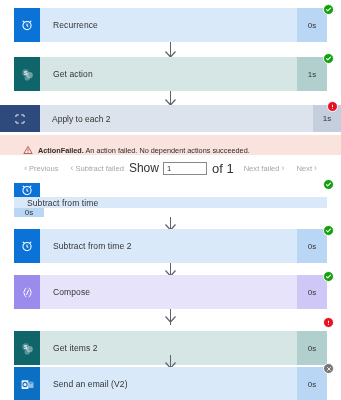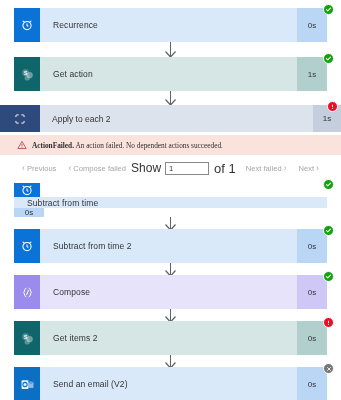--- a/index.html
+++ b/index.html
@@ -155,24 +155,23 @@
   }
 
   
   .error-banner {
     position: absolute;
     left: 0;
     width: 341px;
     height: 20px;
     background: #fbe3dd;
     display: flex;
-    align-items: center;
-    box-sizing: border-box;
-    padding-left: 16px;
-    font-family: Liberation Serif, serif;
+    align-items: flex-end;
+    box-sizing: border-box;
+    padding-left: 22px;
   }
   .error-icon {
     width: 11px;
     min-width: 11px;
     display: flex;
     align-items: center;
     justify-content: center;
     margin-right: 5px;
   }
   .error-text {
@@ -318,21 +317,21 @@
     </div>
   </div>
 
   <div class="pager" style="top:155px;">
     <div class="pager-item">
       <span class="chev">‹</span>
       <span>Previous</span>
     </div>
     <div class="pager-item">
       <span class="chev">‹</span>
-      <span>Compose failed</span>
+      <span>Subtract failed</span>
     </div>
     <span class="pager-label">Show</span>
     <input class="pager-input" type="text" value="1" style="">
     <span class="pager-of">of 1</span>
     <div class="pager-item">
       <span>Next failed</span>
       <span class="chev">›</span>
     </div>
     <div class="pager-item">
       <span>Next</span>
@@ -405,21 +404,21 @@
       </svg>
   </div>
 
   <div class="connector" style="top:309px;height:16px;"></div>
   <div class="arrowhead" style="top:316px;">
     <svg width="11" height="7" viewBox="0 0 11 7">
         <path d="M0.5 0.5L5.5 6L10.5 0.5" fill="none" stroke="#5f6368" stroke-width="1.2"></path>
       </svg>
   </div>
 
-  <div class="card t-teal" style="top:321px;">
+  <div class="card t-teal" style="top:331px;">
     <div class="card-icon">
       <svg width="15" height="15" viewBox="0 0 24 24">
         <circle cx="9" cy="9" r="5.4" fill="#ffffff" opacity="0.28"></circle>
         <circle cx="15.5" cy="13" r="5" fill="#ffffff" opacity="0.38"></circle>
         <circle cx="11.5" cy="17.5" r="4.2" fill="#ffffff" opacity="0.3"></circle>
         <text x="6.2" y="12" font-family="Liberation Sans, sans-serif" font-size="8" font-weight="bold" fill="#ffffff">S</text>
       </svg>
     </div>
     <div class="card-title">Get items 2</div>
     <div class="card-duration">0s</div>

